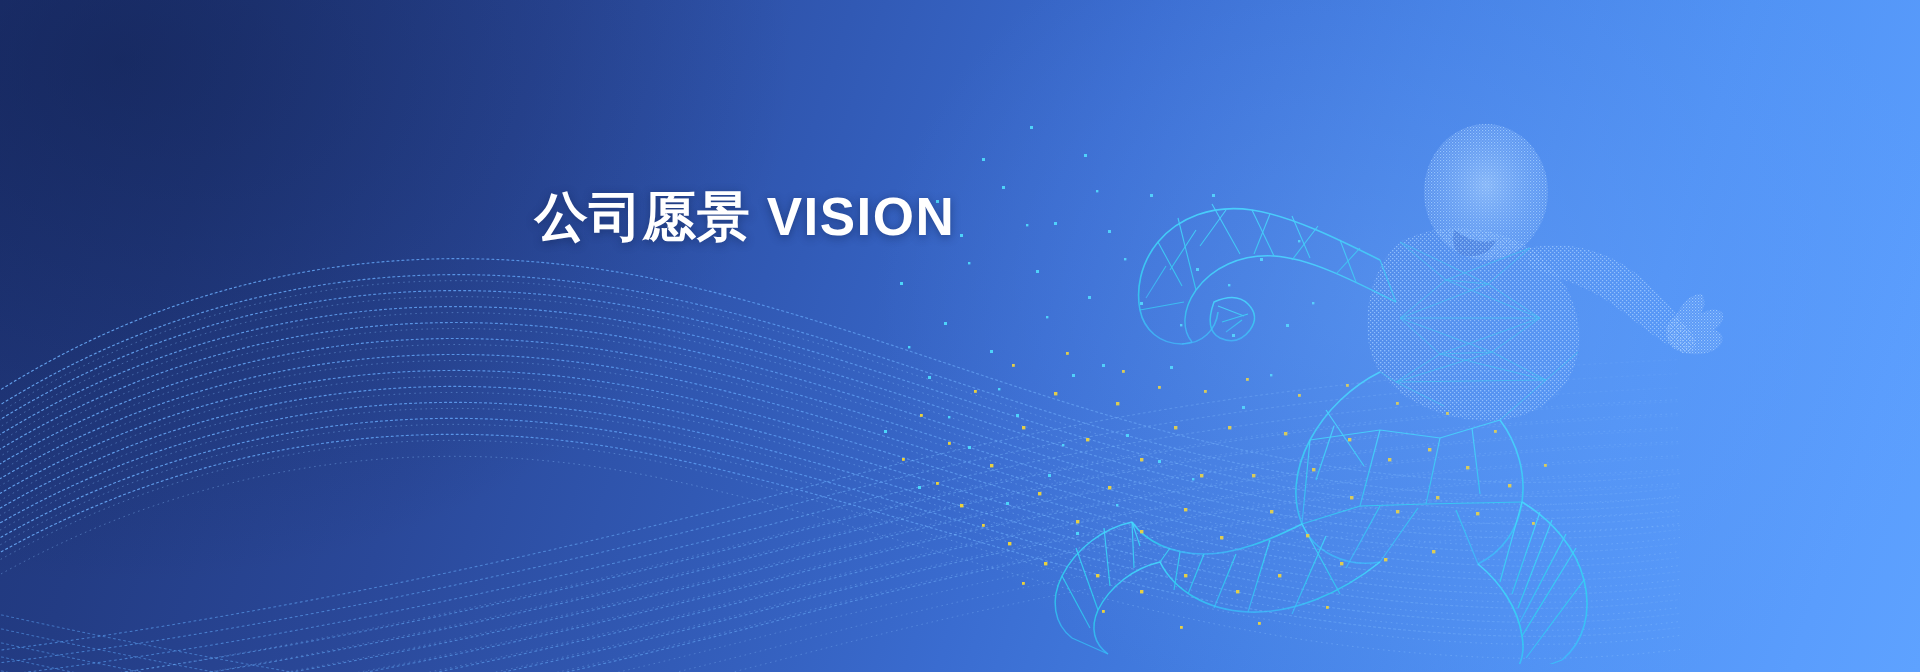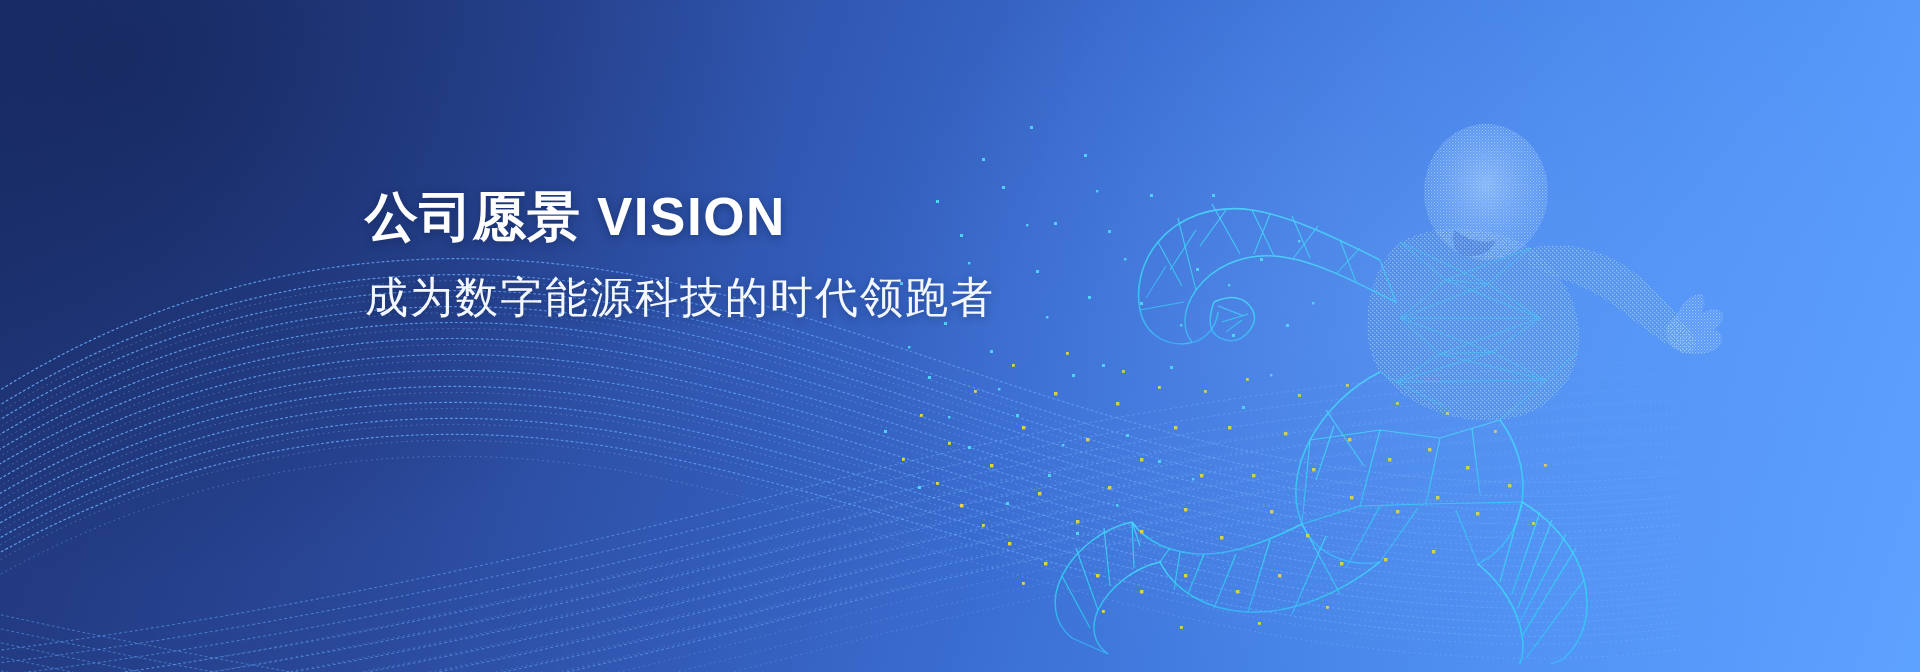--- a/index.html
+++ b/index.html
@@ -73,20 +73,21 @@
     pointer-events: none;
   }
   .runner svg { display: block; width: 100%; height: 100%; }
 
   
   .copy {
     position: absolute;
     left: 365px;
     top: 186px;
     width: 760px;
+    text-align: center;
   }
   .headline {
     margin: 0;
     color: #ffffff;
     font-size: 53px;
     font-weight: 700;
     letter-spacing: 1px;
     line-height: 1.18;
     text-shadow: 0 2px 10px rgba(12,26,66,0.45);
     white-space: nowrap;
@@ -430,16 +431,15 @@
         <rect x="692" y="488" width="2.8" height="2.8"></rect>
           <rect x="704" y="430" width="2.8" height="2.8"></rect>
       </g>
     </svg>
   </div>
 
   <div class="glow"></div>
 
   <div class="copy">
     <h1 class="headline"><span>公司愿景</span><span class="en">VISION</span></h1>
-    <p class="subline">成为数字能源科技的时代领跑者</p>
   </div>
 
 </div>
 
 </body></html>

